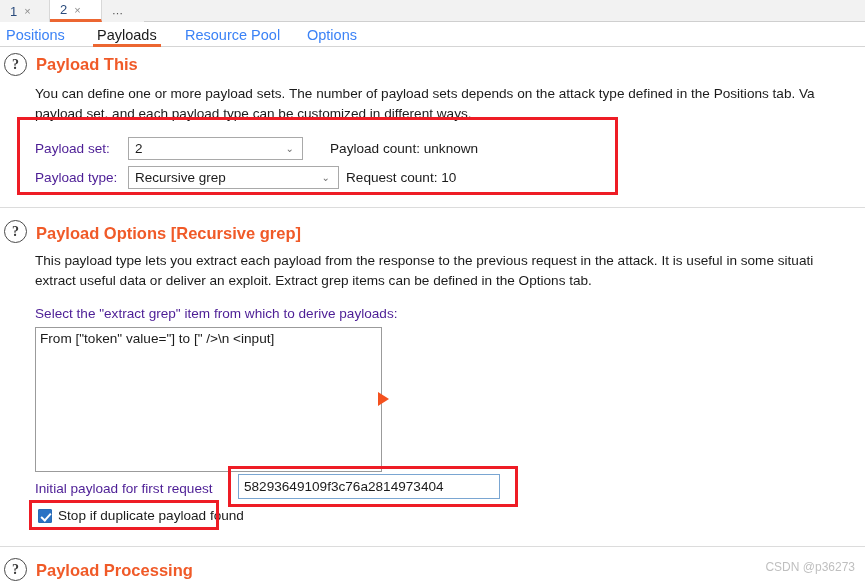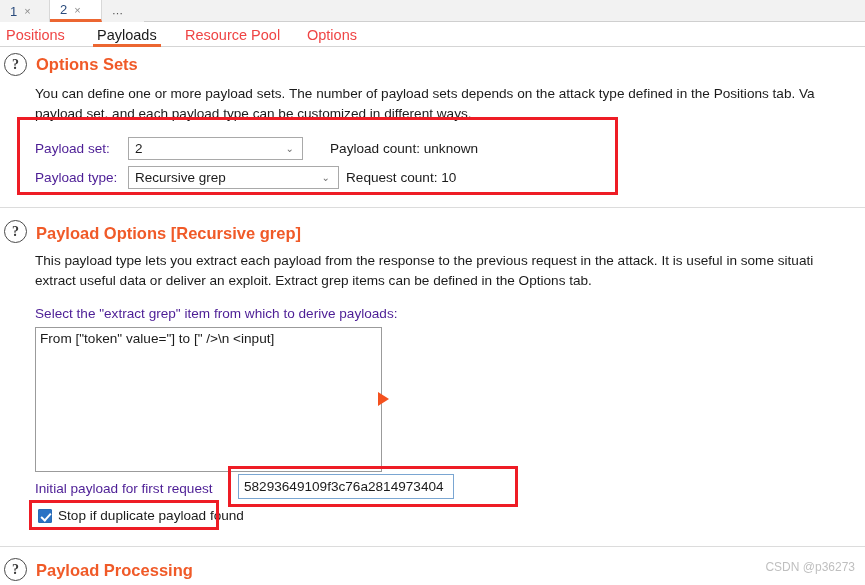--- a/index.html
+++ b/index.html
@@ -34,21 +34,21 @@
 
   
   .maintabs {
     position:absolute; left:0; top:22px; width:865px; height:25px;
     background:#ffffff;
     border-bottom:1px solid #d5d5d5;
   }
   .mtab {
     position:absolute; top:0; height:25px;
     display:flex; align-items:center;
-    font-size:14.5px; color:#ef4444;
+    font-size:14.5px; color:#3b82f6;
     cursor:pointer; padding:0 4px;
   }
   .mtab.active { color:#1b1b1b; }
   .mtab.active:after{
     content:""; position:absolute; left:0; right:0; bottom:0;
     height:3px; background:#ec6631;
   }
 
   
   .qmark {
@@ -160,21 +160,21 @@
     </div>
     <div class="mtab" style="left:181px;">
       <span>Resource Pool</span>
     </div>
     <div class="mtab" style="left:303px;">
       <span>Options</span>
     </div>
   </div>
 
   <div class="qmark" style="left:4px; top:53px;">?</div>
-  <div class="sechead" style="left:36px; top:55px;">Options Sets</div>
+  <div class="sechead" style="left:36px; top:55px;">Payload This</div>
   <div class="para" style="left:35px; top:104px;">payload set, and each payload type can be customized in different ways.</div>
   <div class="para" style="left:35px; top:84px;">You can define one or more payload sets. The number of payload sets depends on the attack type defined in the Positions tab. Va</div>
 
   <div class="flabel" style="left:35px; top:141px;">Payload set:</div>
   <div class="ddown" style="left:128px; top:137px; width:175px;">
     <span>2</span>
     <span class="chev">⌄</span>
   </div>
   <div class="countlbl" style="left:330px; top:141px;">Payload count: unknown</div>
 
@@ -196,21 +196,21 @@
 
   <div class="flabel" style="left:35px; top:306px;">Select the "extract grep" item from which to derive payloads:</div>
 
   <div class="greplist">
     <div class="row">From ["token" value="] to [" /&gt;\n   &lt;input]</div>
   </div>
 
   <div class="arrowmark"></div>
 
   <div class="flabel" style="left:35px; top:481px;">Initial payload for first request</div>
-  <div class="textinput" style="left:238px; top:474px; width:216px; height:25px;">
+  <div class="textinput" style="left:238px; top:474px; width:262px; height:25px;">
     <span>58293649109f3c76a2814973404</span>
   </div>
   <div class="redbox" style="left:228px; top:466px; width:290px; height:41px;"></div>
 
   <div class="cbwrap" style="left:38px; top:508px;">
     <span class="cbox"></span>
     <span class="cblabel">Stop if duplicate payload found</span>
   </div>
   <div class="redbox" style="left:29px; top:500px; width:190px; height:30px;"></div>
 

